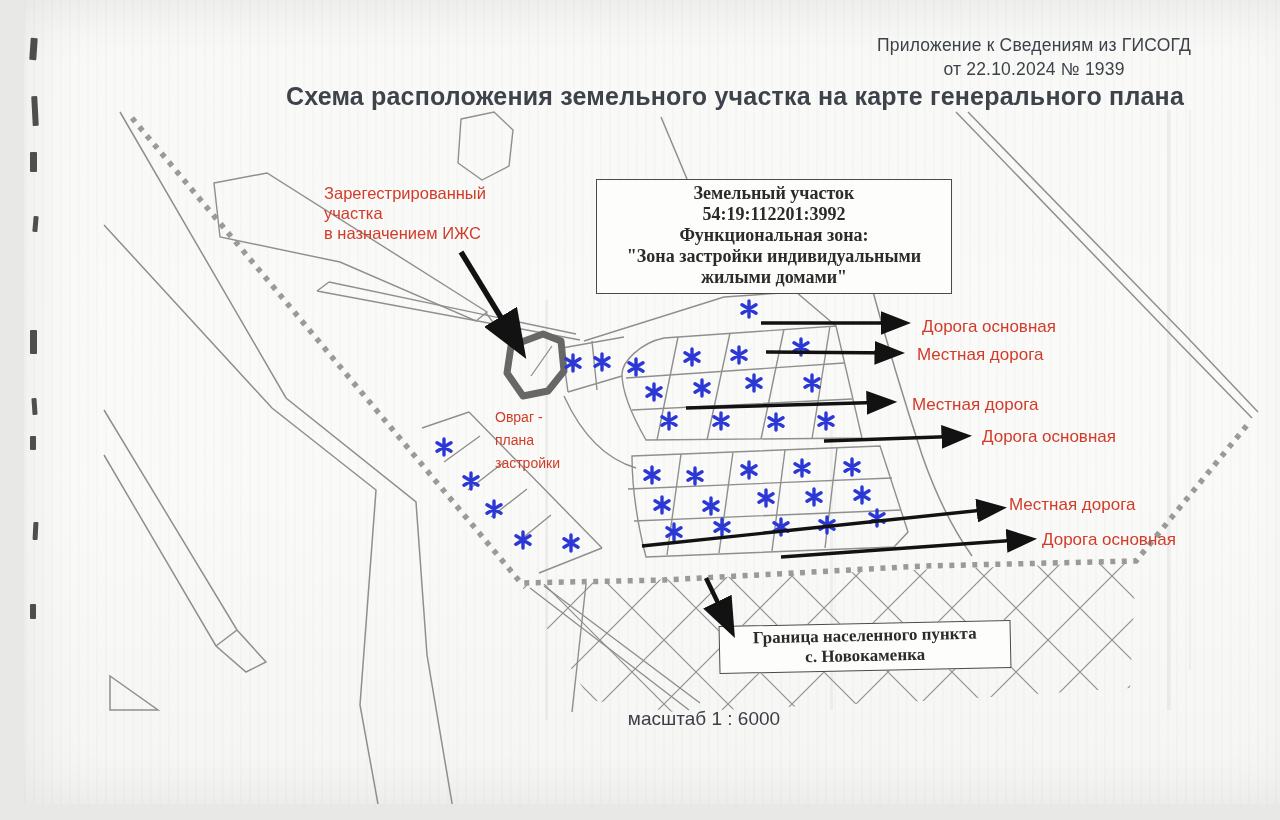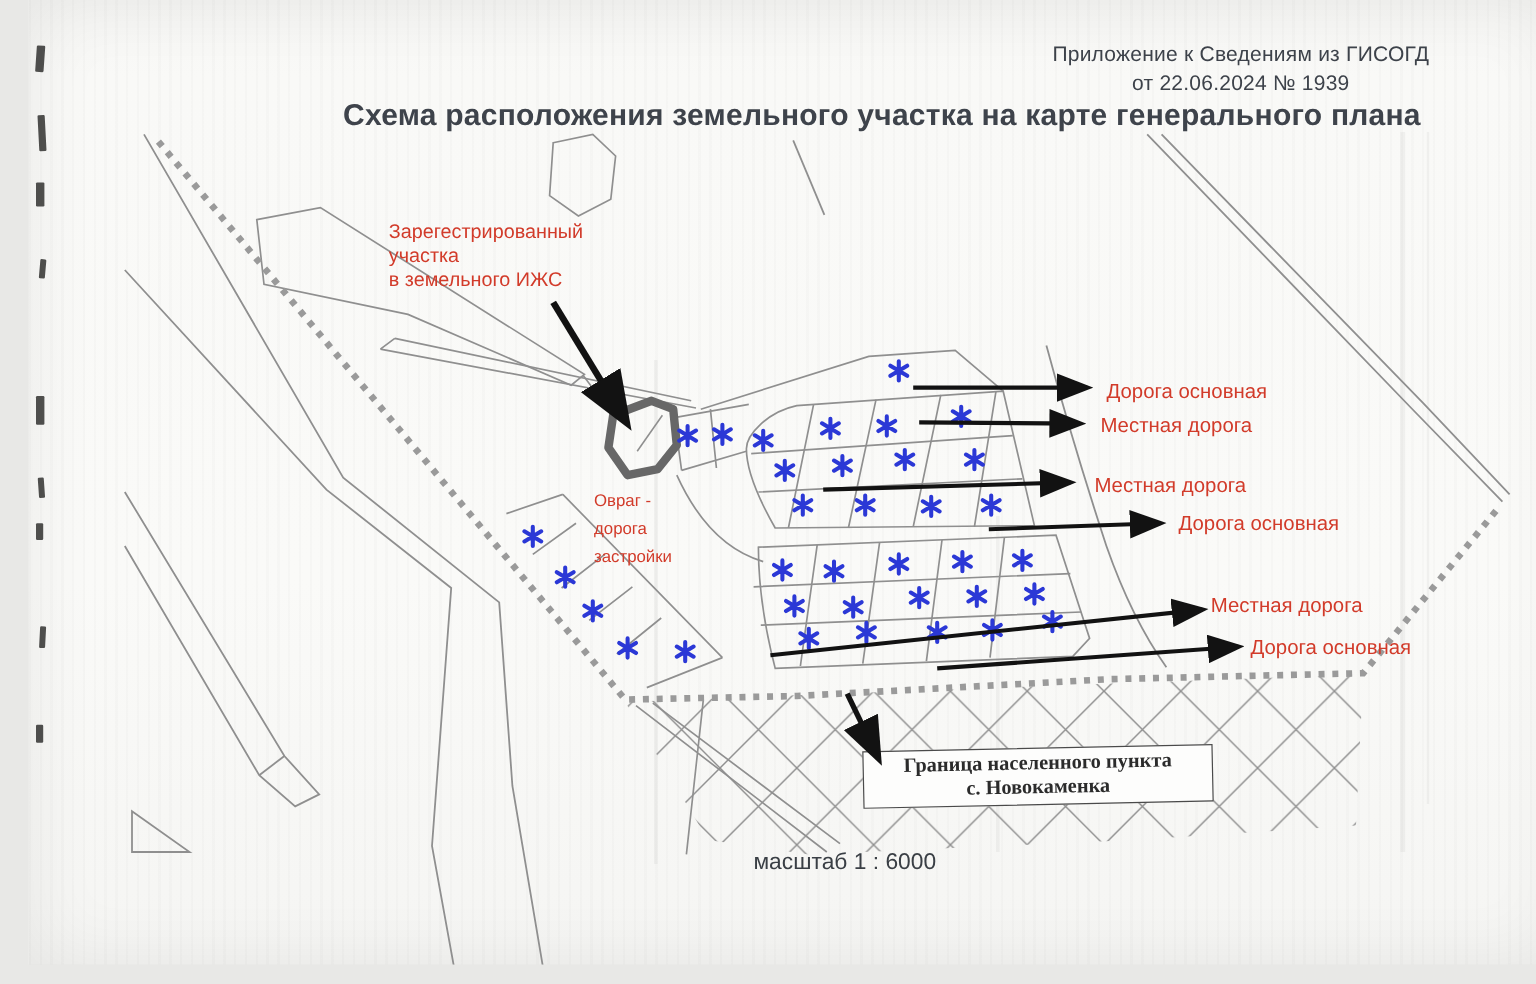--- a/index.html
+++ b/index.html
@@ -117,40 +117,47 @@
     <g>
       <path d="M487,346 L519,334 L537,341 L540,371 L524,391 L499,396 L483,373 Z" stroke="var(--plot-outline-gray,#676767)" stroke-width="7" fill="none" stroke-linejoin="round"></path>
       <path d="M528,346 L507,376" stroke="var(--map-line-gray,#8f8f8f)" stroke-width="1.3" fill="none"></path>
     </g>
 
     <path id="asterisk-path" d="M725 301L725 317M718 304.8L732 313.2M718 313.2L732 304.8M668 349L668 365M661 352.8L675 361.2M661 361.2L675 352.8M715 347L715 363M708 350.8L722 359.2M708 359.2L722 350.8M777 339L777 355M770 342.8L784 351.2M770 351.2L784 342.8M612 359L612 375M605 362.8L619 371.2M605 371.2L619 362.8M678 380L678 396M671 383.8L685 392.2M671 392.2L685 383.8M730 375L730 391M723 378.8L737 387.2M723 387.2L737 378.8M788 375L788 391M781 378.8L795 387.2M781 387.2L795 378.8M630 384L630 400M623 387.8L637 396.2M623 396.2L637 387.8M697 413L697 429M690 416.8L704 425.2M690 425.2L704 416.8M752 414L752 430M745 417.8L759 426.2M745 426.2L759 417.8M802 413L802 429M795 416.8L809 425.2M795 425.2L809 416.8M645 413L645 429M638 416.8L652 425.2M638 425.2L652 416.8M549 355L549 371M542 358.8L556 367.2M542 367.2L556 358.8M578 354L578 370M571 357.8L585 366.2M571 366.2L585 357.8M628 467L628 483M621 470.8L635 479.2M621 479.2L635 470.8M671 468L671 484M664 471.8L678 480.2M664 480.2L678 471.8M725 462L725 478M718 465.8L732 474.2M718 474.2L732 465.8M778 460L778 476M771 463.8L785 472.2M771 472.2L785 463.8M828 459L828 475M821 462.8L835 471.2M821 471.2L835 462.8M638 497L638 513M631 500.8L645 509.2M631 509.2L645 500.8M687 498L687 514M680 501.8L694 510.2M680 510.2L694 501.8M742 490L742 506M735 493.8L749 502.2M735 502.2L749 493.8M790 489L790 505M783 492.8L797 501.2M783 501.2L797 492.8M838 487L838 503M831 490.8L845 499.2M831 499.2L845 490.8M650 524L650 540M643 527.8L657 536.2M643 536.2L657 527.8M698 519L698 535M691 522.8L705 531.2M691 531.2L705 522.8M757 519L757 535M750 522.8L764 531.2M750 531.2L764 522.8M803 517L803 533M796 520.8L810 529.2M796 529.2L810 520.8M853 510L853 526M846 513.8L860 522.2M846 522.2L860 513.8M420 439L420 455M413 442.8L427 451.2M413 451.2L427 442.8M447 473L447 489M440 476.8L454 485.2M440 485.2L454 476.8M470 501L470 517M463 504.8L477 513.2M463 513.2L477 504.8M499 532L499 548M492 535.8L506 544.2M492 544.2L506 535.8M547 535L547 551M540 538.8L554 547.2M540 547.2L554 538.8" stroke="var(--asterisk-blue,#2b38d6)" stroke-width="3.4" stroke-linecap="round" fill="none"></path>
   </svg>
 
   <div class="doc-ref">
     <div>Приложение к Сведениям из ГИСОГД</div>
-    <div>от 22.06.2024 № 1939</div>
+    <div>от 22.10.2024 № 1939</div>
   </div>
 
   <div class="page-title">Схема расположения земельного участка на карте генерального плана</div>
 
+  <div class="info-box">
+    <div>Земельный участок</div>
+    <div>54:19:112201:3992</div>
+    <div>Функциональная зона:</div>
+    <div>"Зона застройки индивидуальными</div>
+    <div>жилыми домами"</div>
+  </div>
 
   <div class="boundary-box">
     <div>Граница населенного пункта</div>
     <div>с. Новокаменка</div>
   </div>
 
   <div class="red-label multi" style="left:300px;top:183px;width:212px;font-size:16.5px;">
     <div>Зарегестрированный</div>
     <div>участка</div>
-    <div>в земельного ИЖС</div>
+    <div>в назначением ИЖС</div>
   </div>
 
   <div class="red-label multi" style="left:471px;top:406px;width:130px;font-size:14px;line-height:23px;">
     <div>Овраг -</div>
-    <div>дорога</div>
+    <div>плана</div>
     <div>застройки</div>
   </div>
 
   <div class="red-label" style="left:898px;top:317px;">Дорога основная</div>
   <div class="red-label" style="left:893px;top:345px;">Местная дорога</div>
   <div class="red-label" style="left:888px;top:395px;">Местная дорога</div>
   <div class="red-label" style="left:958px;top:427px;">Дорога основная</div>
   <div class="red-label" style="left:985px;top:495px;">Местная дорога</div>
   <div class="red-label" style="left:1018px;top:530px;">Дорога основная</div>
 

